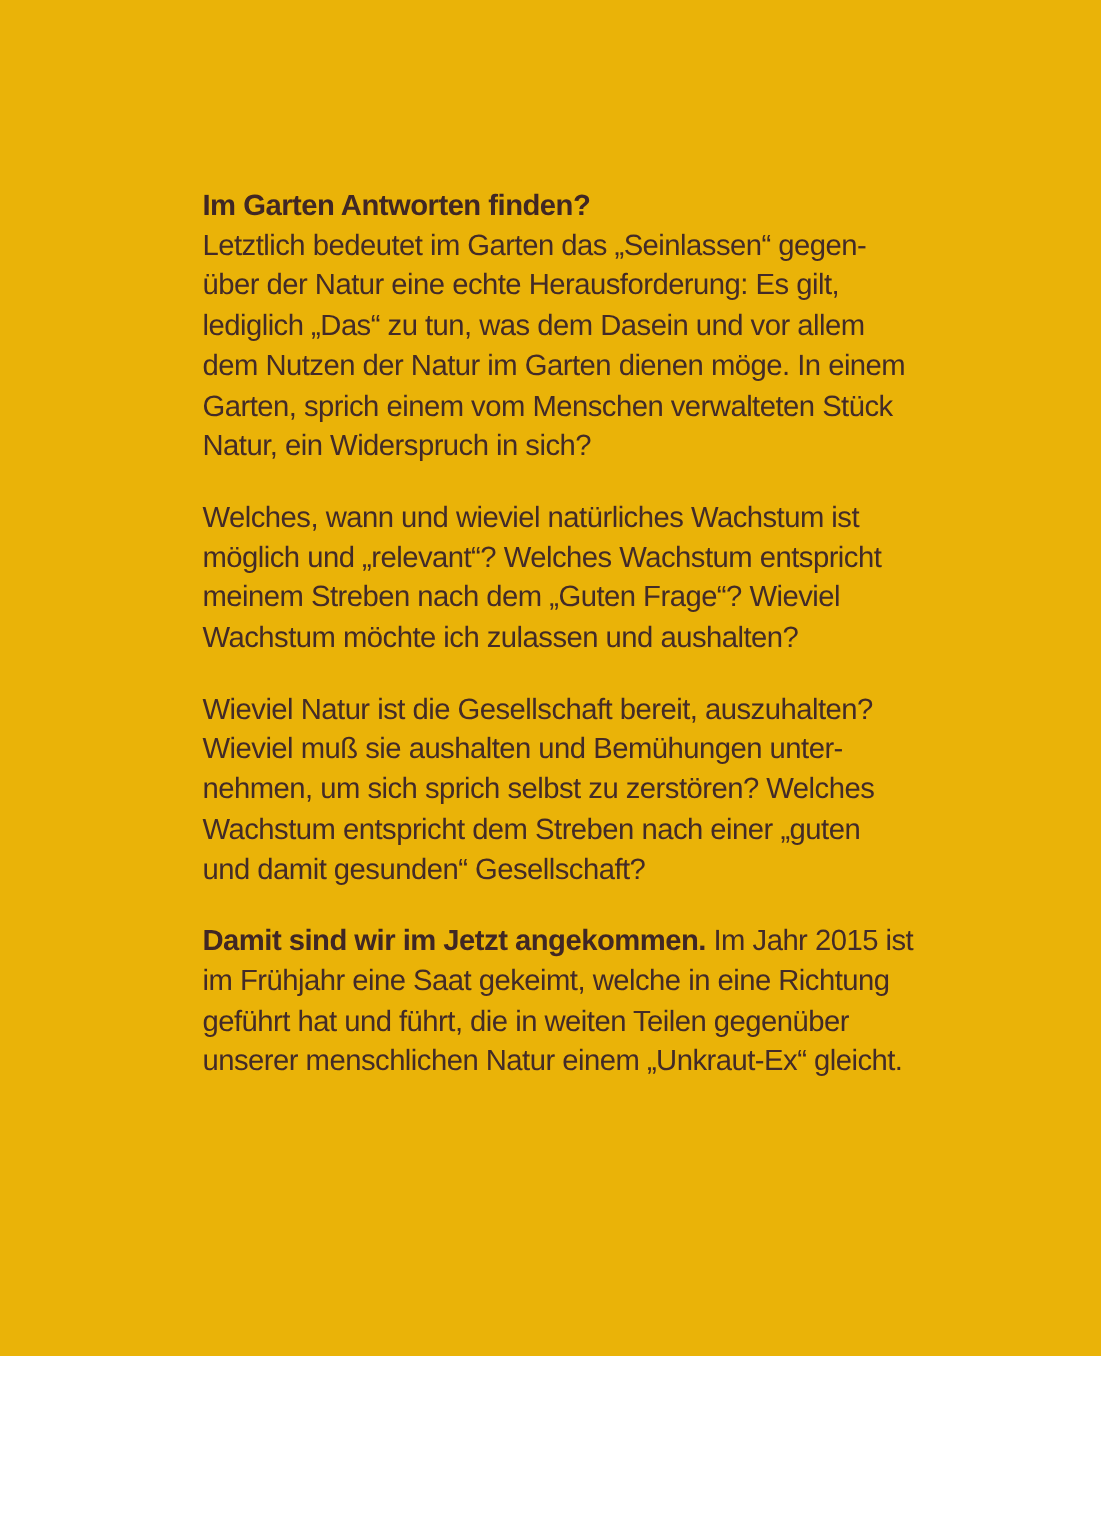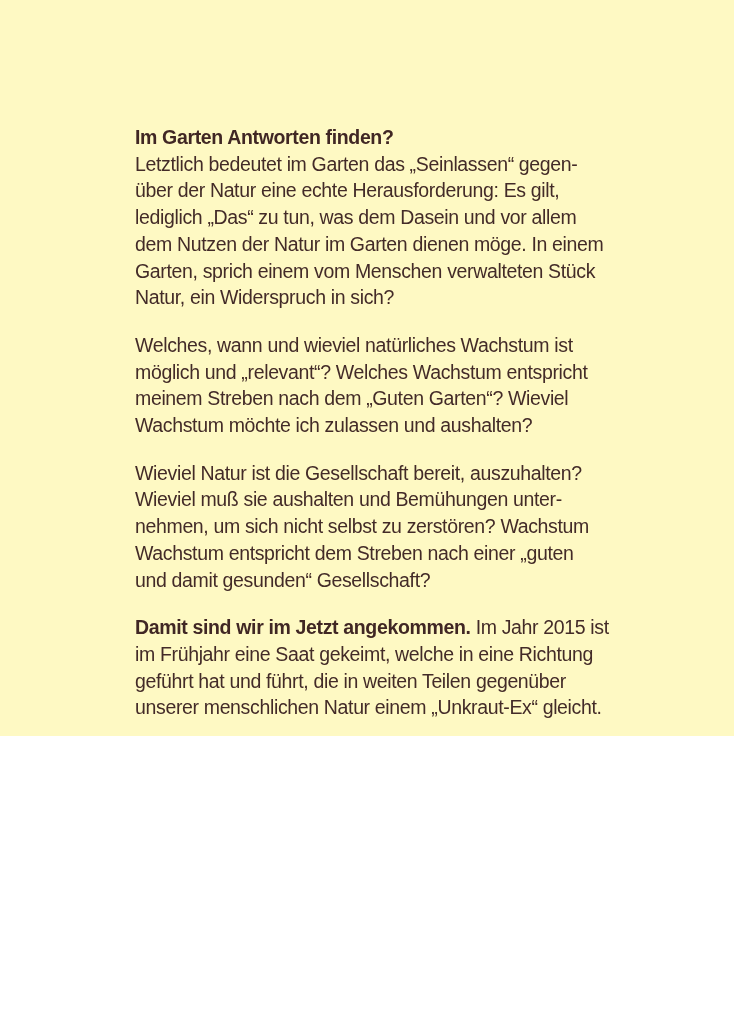--- a/index.html
+++ b/index.html
@@ -6,22 +6,22 @@
     margin: 0;
     padding: 0;
     width: 734px;
     height: 1024px;
     background: #ffffff;
     overflow: hidden;
   }
   .page {
     position: relative;
     width: 734px;
-    height: 736px;
-    background: #fef9c3;
+    height: 904px;
+    background: #eab308;
     font-family: "Liberation Sans", sans-serif;
   }
   .text-block {
     position: absolute;
     left: 135px;
     top: 124px;
     width: 486px;
     color: #432b28;
     font-size: 19.5px;
     line-height: 26.7px;
@@ -57,28 +57,28 @@
 über der Natur eine echte Herausforderung: Es gilt,
 lediglich „Das“ zu tun, was dem Dasein und vor allem
 dem Nutzen der Natur im Garten dienen möge. In einem
 Garten, sprich einem vom Menschen verwalteten Stück
 Natur, ein Widerspruch in sich?</span>
     </p>
 
     <p class="para">
       <span class="para-body">Welches, wann und wieviel natürliches Wachstum ist
 möglich und „relevant“? Welches Wachstum entspricht
-meinem Streben nach dem „Guten Garten“? Wieviel
+meinem Streben nach dem „Guten Frage“? Wieviel
 Wachstum möchte ich zulassen und aushalten?</span>
     </p>
 
     <p class="para">
       <span class="para-body">Wieviel Natur ist die Gesellschaft bereit, auszuhalten?
 Wieviel muß sie aushalten und Bemühungen unter-
-nehmen, um sich nicht selbst zu zerstören? Wachstum
+nehmen, um sich sprich selbst zu zerstören? Welches
 Wachstum entspricht dem Streben nach einer „guten
 und damit gesunden“ Gesellschaft?</span>
     </p>
 
     <p class="para">
       <span class="lead-bold">Damit sind wir im Jetzt angekommen.</span><span class="para-body"> Im Jahr 2015 ist
 im Frühjahr eine Saat gekeimt, welche in eine Richtung
 geführt hat und führt, die in weiten Teilen gegenüber
 unserer menschlichen Natur einem „Unkraut-Ex“ gleicht.</span>
     </p>

